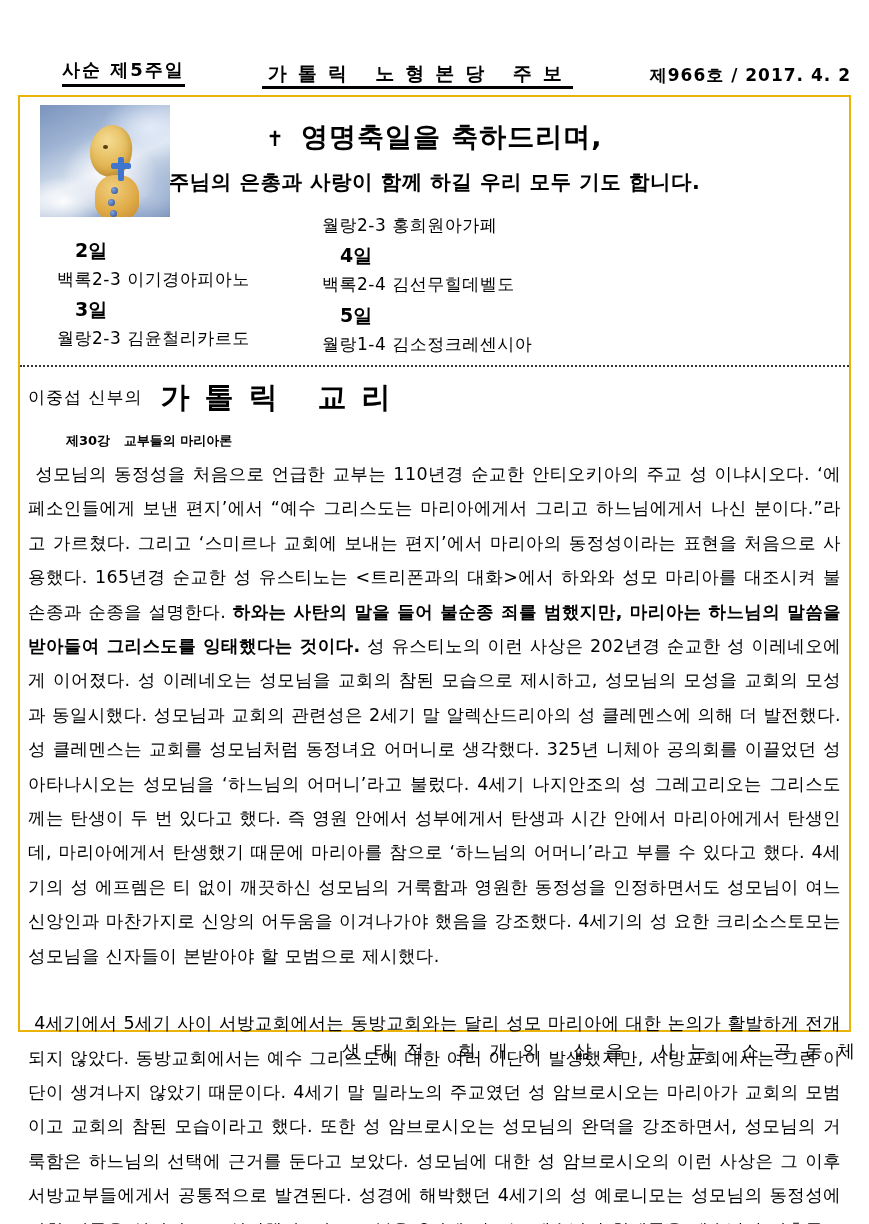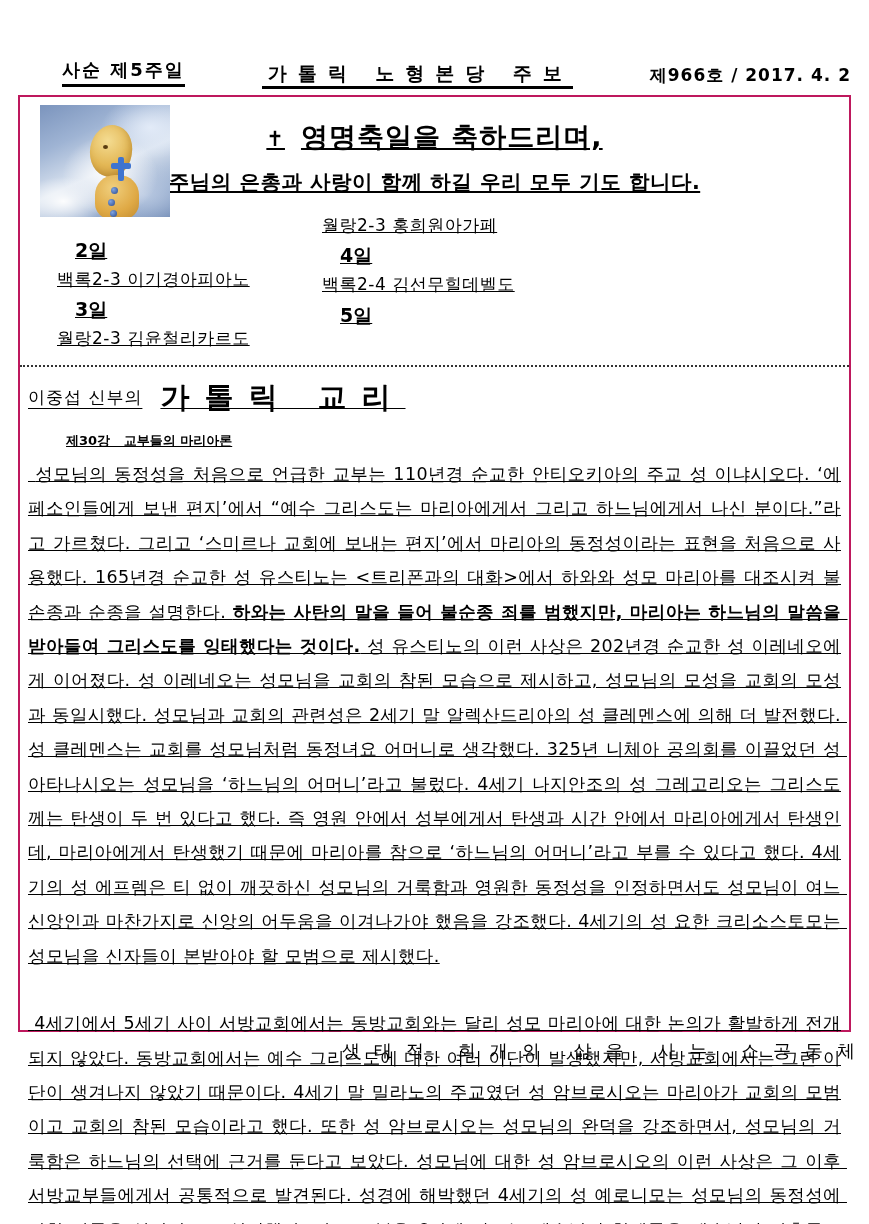--- a/index.html
+++ b/index.html
@@ -18,21 +18,21 @@
     border-bottom: 3px solid #000; padding-bottom: 2px;
   }
   .header-center { flex: 1; text-align: center; }
   .header-center span {
     font-weight: bold; font-size: 19px; letter-spacing: 11px;
     border-bottom: 3px solid #000; padding-bottom: 2px; padding-left: 6px;
   }
   .header-right { font-weight: bold; font-size: 17px; letter-spacing: 1px; margin-right: 4px; margin-top: 40px; }
 
   
-  .main-box { margin: 5px 18px 0 18px; border: 2px solid #be185d; height: 937px; text-decoration: underline; }
+  .main-box { margin: 5px 18px 0 18px; border: 2px solid #eab308; height: 937px; }
 
   
   .congrats { position: relative; height: 268px; padding-top: 6px; }
   .photo { position: absolute; left: 20px; top: 8px; width: 130px; height: 112px; overflow: hidden; }
   .sky { position: absolute; inset: 0;
     background:
       radial-gradient(ellipse 60px 35px at 18% 86%, rgba(255,255,255,.95) 0%, rgba(255,255,255,0) 70%),
       radial-gradient(ellipse 70px 45px at 85% 20%, rgba(230,238,250,.9) 0%, rgba(230,238,250,0) 70%),
       radial-gradient(ellipse 80px 50px at 80% 80%, rgba(190,205,228,.85) 0%, rgba(190,205,228,0) 70%),
       linear-gradient(155deg, #7b94bd 0%, #9fb4d4 28%, #dbe4f0 55%, #8ba3c8 85%, #6d87b2 100%);
@@ -119,20 +119,21 @@
           <div class="day-label">2일</div>
           <div class="name-line">백록2-3 이기경아피아노</div>
           <div class="day-label">3일</div>
           <div class="name-line">월랑2-3 김윤철리카르도</div>
         </div>
       <div class="name-col col-b">
           <div class="name-line">월랑2-3 홍희원아가페</div>
           <div class="day-label">4일</div>
           <div class="name-line">백록2-4 김선무힐데벨도</div>
           <div class="day-label">5일</div>
+          <div class="name-line">월랑1-4 김소정크레센시아</div>
         </div>
     </div>
   </div>
 
   <div class="article">
     <div class="article-title">
       <span class="article-title-prefix">이중섭 신부의</span><span class="article-title-main">가톨릭  교리</span>
     </div>
     <div class="article-subtitle">제30강   교부들의 마리아론</div>
     <div class="article-body">

